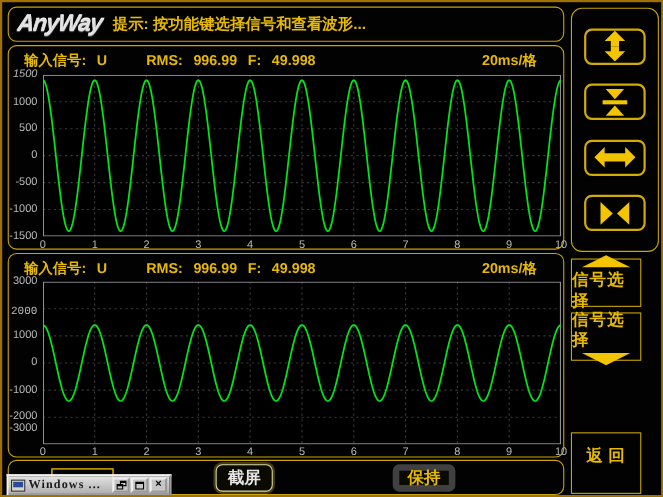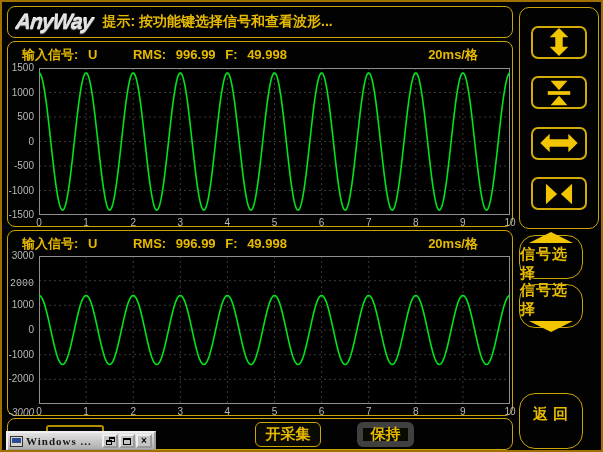--- a/index.html
+++ b/index.html
@@ -12,21 +12,21 @@
   
   #header{left:5px;top:4px;width:506px;height:32px;display:flex;align-items:center;padding:0 8px}
   .logo{font-style:italic;font-weight:bold;font-size:21px;letter-spacing:-1px;color:#e2e2e2;
         text-shadow:0 1px 1px #666,0 -1px 0 #fff;transform:skewX(-6deg);margin-right:10px;white-space:nowrap}
   .tip{color:#e7ba00;font-size:14px;font-weight:bold;white-space:nowrap}
 
   
   .panel{left:5px;width:506px;height:186px}
   #panel1{top:39px}
   #panel2{top:228px}
-  .phead{position:absolute;top:4px;left:14px;right:22px;height:16px;color:#e7ba00;
+  .phead{position:absolute;top:4px;left:14px;right:12px;height:16px;color:#e7ba00;
          font-size:13px;font-weight:bold;white-space:nowrap}
   .phead span{margin-right:6px}
   .phead .gap{margin-left:26px}
   .tbase{position:absolute;right:6px;top:0}
   .phase{position:absolute;right:96px;top:0}
   .plot{position:absolute;left:31px;width:471px;background:#000}
   #panel1 .plot{top:26px;height:147px}
   #panel2 .plot{top:25px;height:148px}
   .ylabels{position:absolute;left:0;width:29px}
   #panel1 .ylabels{top:26px;height:147px}
@@ -43,21 +43,21 @@
   #btn-capture{left:247px;width:66px;border:1px solid #c9a506;color:#e7ba00}
   #btn-hold{left:349px;width:57px;border:6px solid #404040;color:#e7ba00}
 
   
   #zoomgroup{left:517px;top:5px;width:80px;height:222px;border-radius:10px;
              display:flex;flex-direction:column;align-items:center;justify-content:space-evenly}
   .zbtn{width:56px;height:33px;border:2px solid #d2ab06;border-radius:7px;background:#020202;
         display:flex;align-items:center;justify-content:center;cursor:pointer}
   .zbtn svg{display:block}
 
-  .sbtn{position:absolute;left:517px;width:64px;border:1px solid #c9a506;border-radius:16px;background:#020202;
+  .sbtn{position:absolute;left:517px;width:64px;border:1px solid #c9a506;border-radius:0;background:#020202;
         display:flex;flex-direction:column;align-items:center;justify-content:center;
         color:#e7ba00;font-weight:bold;font-size:15px;cursor:pointer;letter-spacing:1px}
   #btn-sigup{top:233px;height:44px}
   #btn-sigdown{top:282px;height:44px}
   #btn-channel{top:340px;height:40px}
   #btn-back{top:391px;height:56px;flex-direction:row;justify-content:space-between;
             align-items:flex-start;padding:11px 13px 0 13px}
   .tri-up{width:0;height:0;border-left:22px solid transparent;border-right:22px solid transparent;
           border-bottom:11px solid #f2c500;margin-bottom:2px}
   .tri-down{width:0;height:0;border-left:22px solid transparent;border-right:22px solid transparent;
@@ -100,21 +100,21 @@
     <div class="phead">
       <span>输入信号:</span>
       <span>U</span>
       <span class="gap">RMS:</span>
       <span>996.99</span>
       <span>F:</span>
       <span>49.998</span>
       <span class="tbase">20ms/格</span>
     </div>
     <div class="ylabels">
-        <span style="top: -5px;">1500</span>
+        <span style="top: -5px; font-style: italic;">1500</span>
         <span style="top: 19.5px;">1000</span>
         <span style="top: 44px;">500</span>
         <span style="top: 68.5px;">0</span>
         <span style="top: 93px;">-500</span>
         <span style="top: 117.5px;">-1000</span>
         <span style="top: 142px;">-1500</span>
       </div>
     <div class="plot"><svg width="471" height="147">
           <line x1="47.1" y1="0" x2="47.1" y2="147" stroke="#3a3a3a" stroke-width="1" stroke-dasharray="2,3"></line>
           <line x1="94.2" y1="0" x2="94.2" y2="147" stroke="#3a3a3a" stroke-width="1" stroke-dasharray="2,3"></line>
@@ -158,21 +158,21 @@
       <span>49.998</span>
       <span class="tbase">20ms/格</span>
     </div>
     <div class="ylabels">
         <span style="top: -5px;">3000</span>
         <span style="top: 23px; font-family: Liberation Mono, monospace;">2000</span>
         <span style="top: 44.3333px;">1000</span>
         <span style="top: 69px;">0</span>
         <span style="top: 93.6667px;">-1000</span>
         <span style="top: 118.333px;">-2000</span>
-        <span style="top: 152px; font-style: italic;">-3000</span>
+        <span style="top: 129px;">-3000</span>
       </div>
     <div class="plot"><svg width="471" height="148">
           <line x1="47.1" y1="0" x2="47.1" y2="148" stroke="#3a3a3a" stroke-width="1" stroke-dasharray="2,3"></line>
           <line x1="94.2" y1="0" x2="94.2" y2="148" stroke="#3a3a3a" stroke-width="1" stroke-dasharray="2,3"></line>
           <line x1="141.29999999999998" y1="0" x2="141.29999999999998" y2="148" stroke="#3a3a3a" stroke-width="1" stroke-dasharray="2,3"></line>
           <line x1="188.4" y1="0" x2="188.4" y2="148" stroke="#3a3a3a" stroke-width="1" stroke-dasharray="2,3"></line>
           <line x1="235.5" y1="0" x2="235.5" y2="148" stroke="#3a3a3a" stroke-width="1" stroke-dasharray="2,3"></line>
           <line x1="282.59999999999997" y1="0" x2="282.59999999999997" y2="148" stroke="#3a3a3a" stroke-width="1" stroke-dasharray="2,3"></line>
           <line x1="329.7" y1="0" x2="329.7" y2="148" stroke="#3a3a3a" stroke-width="1" stroke-dasharray="2,3"></line>
           <line x1="376.8" y1="0" x2="376.8" y2="148" stroke="#3a3a3a" stroke-width="1" stroke-dasharray="2,3"></line>
@@ -194,21 +194,21 @@
         <span style="left: 235.5px;">5</span>
         <span style="left: 282.6px;">6</span>
         <span style="left: 329.7px;">7</span>
         <span style="left: 376.8px;">8</span>
         <span style="left: 423.9px;">9</span>
         <span style="left: 471px;">10</span>
       </div>
   </div>
 
   <div id="bottombar" class="goldbox">
-    <div class="bbtn" id="btn-capture">开采集</div>
+    <div class="bbtn" id="btn-screenshot">截屏</div>
     <div class="bbtn" id="btn-hold">保持</div>
   </div>
 
   <div id="zoomgroup" class="goldbox">
     <div class="zbtn">
       <svg width="40" height="28" viewBox="0 0 40 30">
         <g fill="#f2c500">
           <polygon points="20,0 10,10 16,10 16,15 24,15 24,10 30,10"></polygon>
           <polygon points="20,30 10,20 16,20 16,15 24,15 24,20 30,20"></polygon>
         </g>

